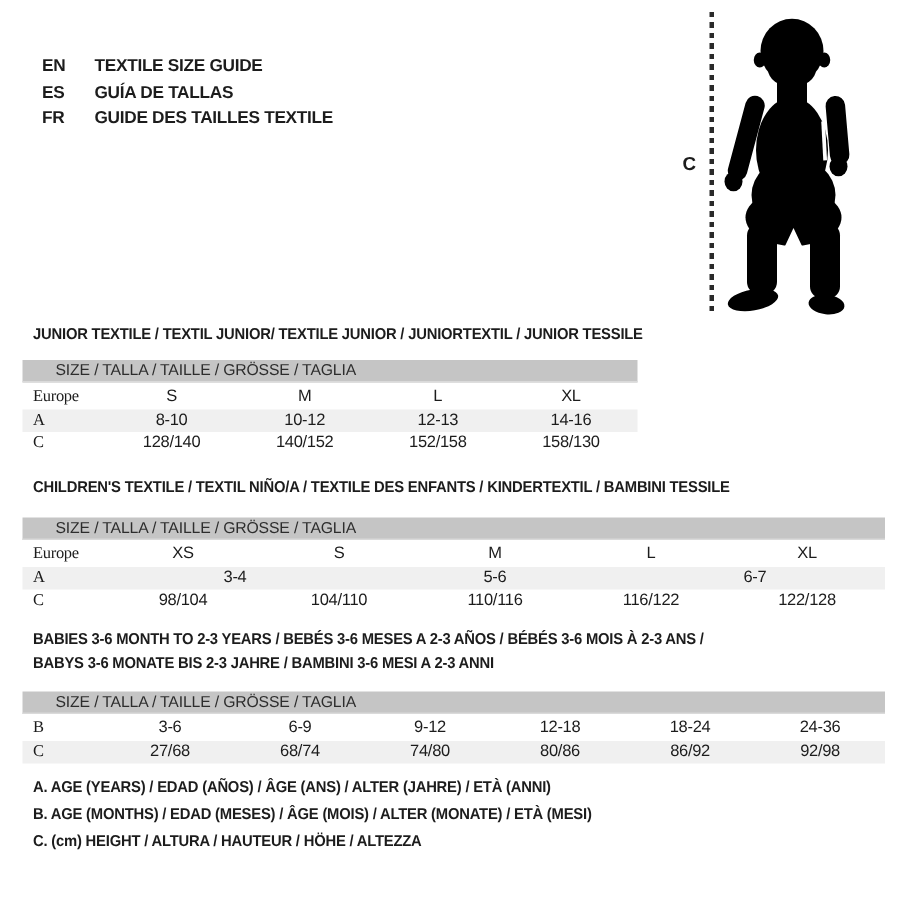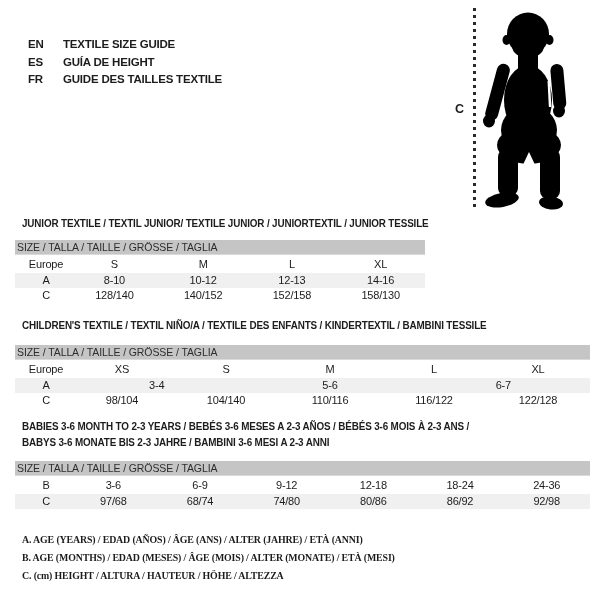--- a/index.html
+++ b/index.html
@@ -27,37 +27,37 @@
   .tbl-title.two-line{line-height:16px;}
   .tbl{position:absolute;left:15px;}
   .t1{top:240px;width:410px;}
   .t2{top:345px;width:575px;}
   .t3{top:461px;width:575px;}
   .tt1{top:217px;}
   .tt2{top:319px;}
   .tt3{top:418px;}
   .tbl-head{
     height:15px;line-height:15px;background:#c5c5c5;border-bottom:1px solid #dadada;
-    font-size:10.5px;color:#2d2d2d;padding-left:2px;letter-spacing:-0.1px;white-space:nowrap;
+    font-size:10.5px;color:#2d2d2d;padding-left:22px;letter-spacing:-0.1px;white-space:nowrap;
     margin-bottom:2px;box-sizing:border-box;
   }
   .tbl-row{display:flex;height:15.5px;line-height:15.5px;font-size:11px;letter-spacing:-0.2px;}
   .tbl-row.shaded{background:#f0f0f0;}
   .cell{flex:1 1 0;text-align:center;overflow:visible;white-space:nowrap;}
-  .cell.label{flex:0 0 55px;text-align:center;padding-left:7px;box-sizing:border-box;}
+  .cell.label{flex:0 0 55px;text-align:left;padding-left:7px;box-sizing:border-box;font-family:Liberation Serif, serif;}
   
-  .footnotes{position:absolute;left:22px;top:531px;font-family:Liberation Serif, serif;}
+  .footnotes{position:absolute;left:22px;top:516px;}
   .footnote{height:18px;line-height:18px;font-size:10.5px;font-weight:700;letter-spacing:-0.15px;white-space:nowrap;transform:scaleX(0.94);transform-origin:0 50%;}
 </style>
 </head>
 <body>
 
 <div class="lang-block">
   <div class="lang-row"><span class="lang-code">EN</span><span>TEXTILE SIZE GUIDE</span></div>
-  <div class="lang-row"><span class="lang-code">ES</span><span>GUÍA DE HEIGHT</span></div>
+  <div class="lang-row"><span class="lang-code">ES</span><span>GUÍA DE TALLAS</span></div>
   <div class="lang-row"><span class="lang-code">FR</span><span>GUIDE DES TAILLES TEXTILE</span></div>
 </div>
 
 <span class="measure-label">C</span>
 <div class="dashed-line"></div>
 <svg class="baby-svg" width="100" height="202" viewBox="0 0 100 202">
   <g fill="#000000">
     <ellipse cx="50" cy="25" rx="21" ry="21.5"></ellipse>
     <ellipse cx="28.5" cy="31" rx="4" ry="5"></ellipse>
     <ellipse cx="71.5" cy="31" rx="4" ry="5"></ellipse>
@@ -120,21 +120,21 @@
   </div>
   <div class="tbl-row shaded">
     <span class="cell label">A</span>
     <span class="cell">3-4</span>
     <span class="cell">5-6</span>
     <span class="cell">6-7</span>
   </div>
   <div class="tbl-row">
     <span class="cell label">C</span>
     <span class="cell">98/104</span>
-    <span class="cell">104/140</span>
+    <span class="cell">104/110</span>
     <span class="cell">110/116</span>
     <span class="cell">116/122</span>
     <span class="cell">122/128</span>
   </div>
 </div>
 
 <h2 class="tbl-title tt3 two-line">
   <span>BABIES 3-6 MONTH TO 2-3 YEARS / BEBÉS 3-6 MESES A 2-3 AÑOS / BÉBÉS 3-6 MOIS À 2-3 ANS /</span><br>
   <span>BABYS 3-6 MONATE BIS 2-3 JAHRE / BAMBINI 3-6 MESI A 2-3 ANNI</span>
 </h2>
@@ -144,21 +144,21 @@
     <span class="cell label">B</span>
     <span class="cell">3-6</span>
     <span class="cell">6-9</span>
     <span class="cell">9-12</span>
     <span class="cell">12-18</span>
     <span class="cell">18-24</span>
     <span class="cell">24-36</span>
   </div>
   <div class="tbl-row shaded">
     <span class="cell label">C</span>
-    <span class="cell">97/68</span>
+    <span class="cell">27/68</span>
     <span class="cell">68/74</span>
     <span class="cell">74/80</span>
     <span class="cell">80/86</span>
     <span class="cell">86/92</span>
     <span class="cell">92/98</span>
   </div>
 </div>
 
 <div class="footnotes">
   <div class="footnote">A. AGE (YEARS) / EDAD (AÑOS) / ÂGE (ANS) / ALTER (JAHRE) / ETÀ (ANNI)</div>

